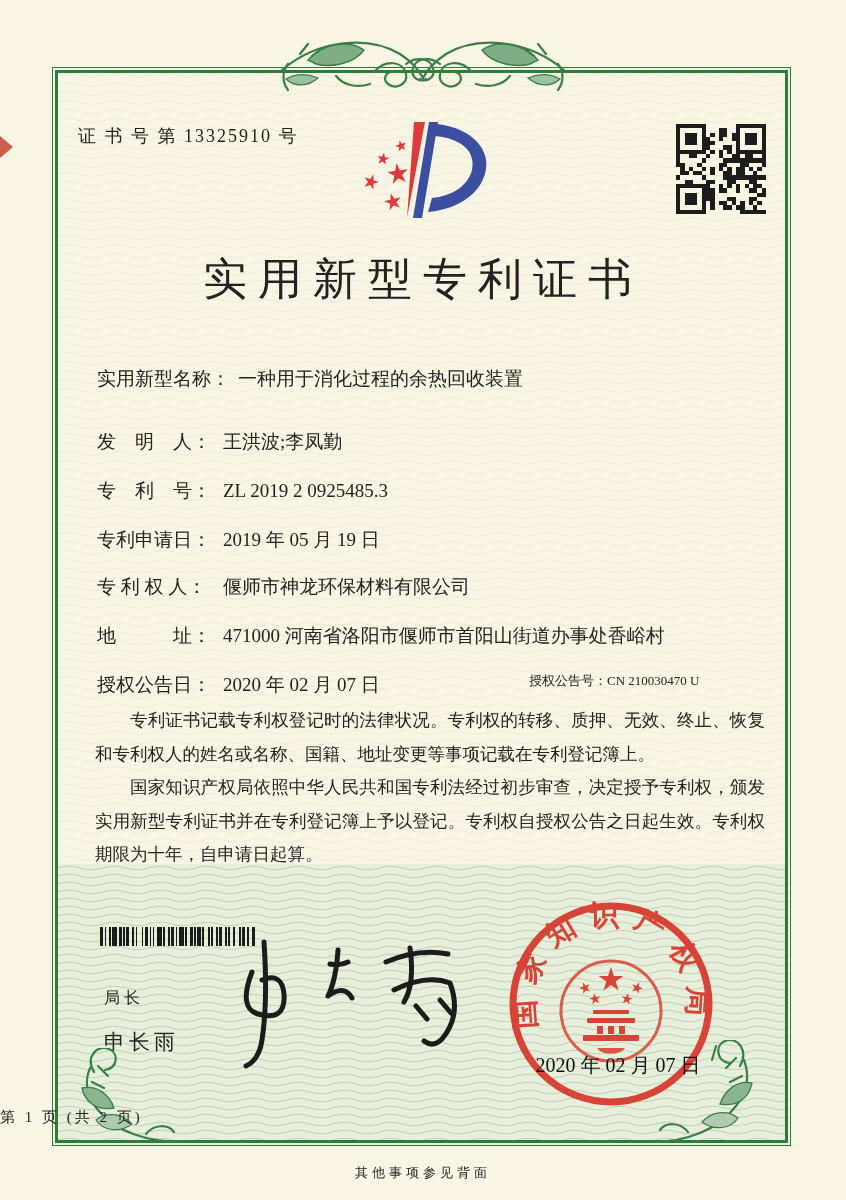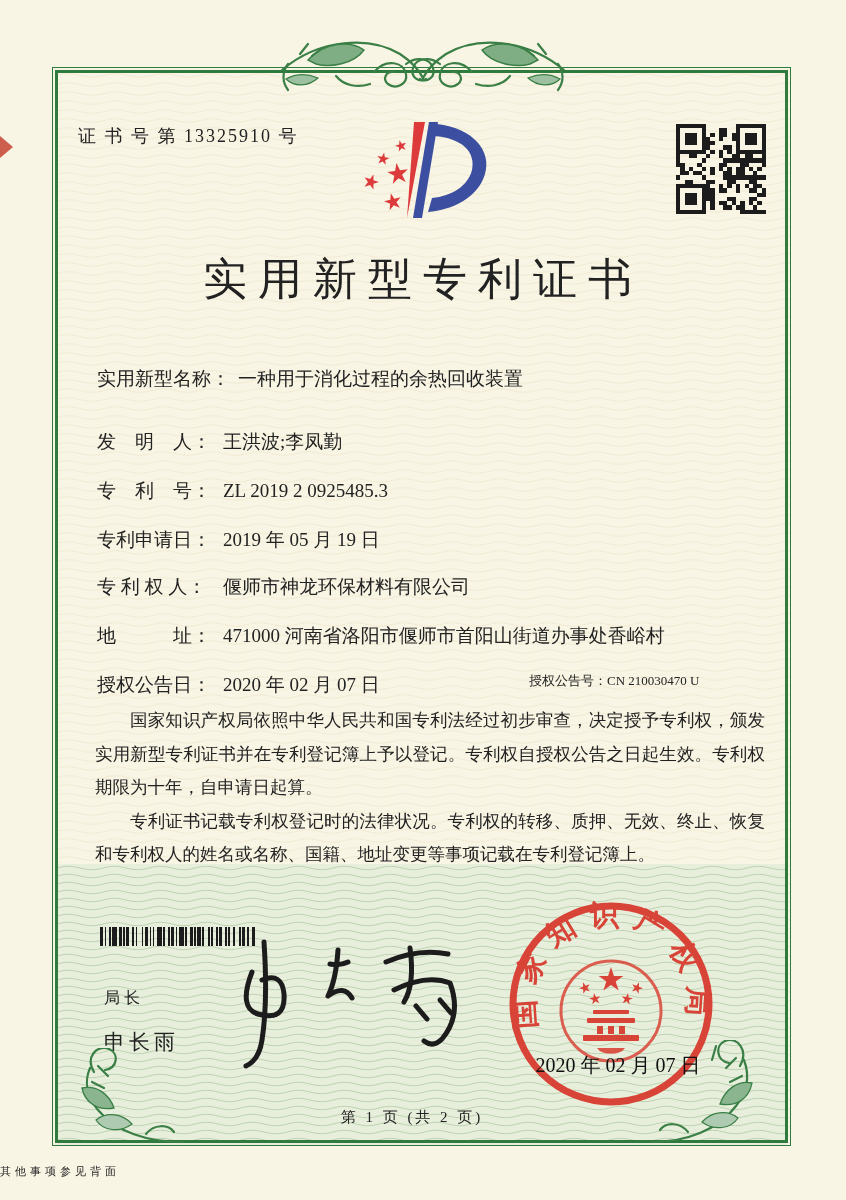--- a/index.html
+++ b/index.html
@@ -30,24 +30,24 @@
   .paras p{margin:0;text-indent:2em}
   .barcode{position:absolute;left:100px;top:927px;width:232px;height:19px;
     display:flex;z-index:4}
   .barcode span{height:100%}
   .chief-label{position:absolute;left:104px;top:988px;font-size:16px;letter-spacing:4px;z-index:4}
   .chief-name{position:absolute;left:104px;top:1028px;font-size:21px;letter-spacing:4px;z-index:4}
   .signature{position:absolute;left:218px;top:928px;z-index:4}
   .seal{position:absolute;left:505px;top:898px;z-index:4;opacity:.93}
   .seal-date{position:absolute;left:512px;top:1052px;width:212px;text-align:center;
     font-size:20px;color:#101010;z-index:5;white-space:nowrap}
-  .page-no{position:absolute;left:12px;top:1108px;width:800px;text-align:center;
+  .page-no{position:absolute;left:0;top:1108px;width:800px;text-align:left;
     font-size:15px;letter-spacing:3px;z-index:4}
-  .footer-note{position:absolute;left:0;top:1164px;width:100%;text-align:left;
-    font-size:11px;letter-spacing:4px;z-index:3}
+  .footer-note{position:absolute;left:0;top:1164px;width:100%;text-align:center;
+    font-size:13px;letter-spacing:4px;z-index:3}
   .corner-fl{position:absolute;z-index:4}
   .corner-fl.bl{left:58px;top:1048px}
   .corner-fl.br{left:646px;top:1040px}
   .dragons{position:absolute;left:278px;top:20px;z-index:3}
   .edge-mark{position:absolute;left:0;top:136px;width:0;height:0;z-index:5;
     border-left:13px solid #c64334;border-top:11px solid transparent;border-bottom:11px solid transparent;opacity:.85}
 </style>
 </head>
 <body>
 
@@ -265,22 +265,22 @@
 </div>
 <div class="row" style="top:623px">
   <span class="flabel">地　　　址：</span><span class="fvalue">471000 河南省洛阳市偃师市首阳山街道办事处香峪村</span>
 </div>
 <div class="row" style="top:672px;width:700px">
   <span class="flabel">授权公告日：</span><span class="fvalue">2020 年 02 月 07 日</span>
   <span class="grant-no"><span>授权公告号：</span><span>CN 210030470 U</span></span>
 </div>
 
 <div class="paras">
+  <p>专利证书记载专利权登记时的法律状况。专利权的转移、质押、无效、终止、恢复和专利权人的姓名或名称、国籍、地址变更等事项记载在专利登记簿上。</p>
   <p>国家知识产权局依照中华人民共和国专利法经过初步审查，决定授予专利权，颁发实用新型专利证书并在专利登记簿上予以登记。专利权自授权公告之日起生效。专利权期限为十年，自申请日起算。</p>
-  <p>专利证书记载专利权登记时的法律状况。专利权的转移、质押、无效、终止、恢复和专利权人的姓名或名称、国籍、地址变更等事项记载在专利登记簿上。</p>
 </div>
 
 <div class="barcode" id="barcode">
     <span style="width: 3.1px; background: rgb(28, 28, 28);"></span>
     <span style="width: 1.55px; background: transparent;"></span>
     <span style="width: 1.55px; background: rgb(28, 28, 28);"></span>
     <span style="width: 3.1px; background: transparent;"></span>
     <span style="width: 1.55px; background: rgb(28, 28, 28);"></span>
     <span style="width: 1.55px; background: transparent;"></span>
     <span style="width: 4.65px; background: rgb(28, 28, 28);"></span>

